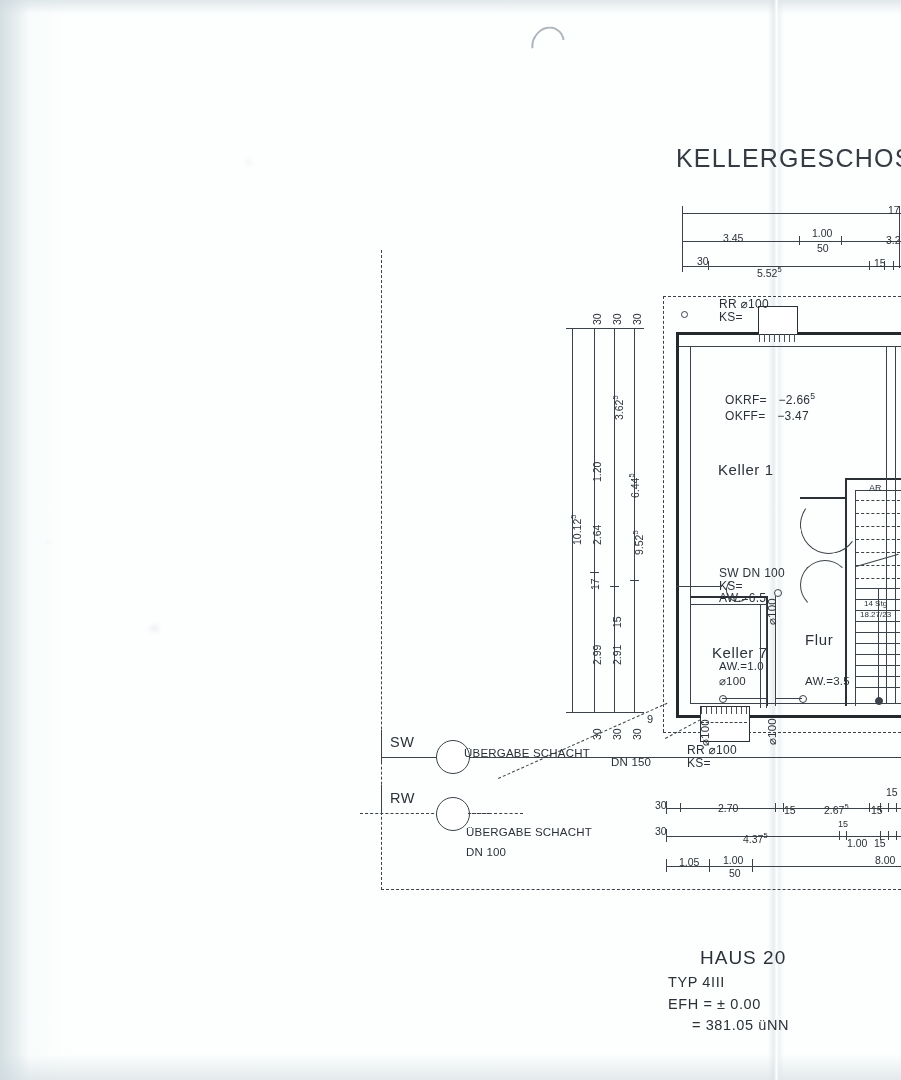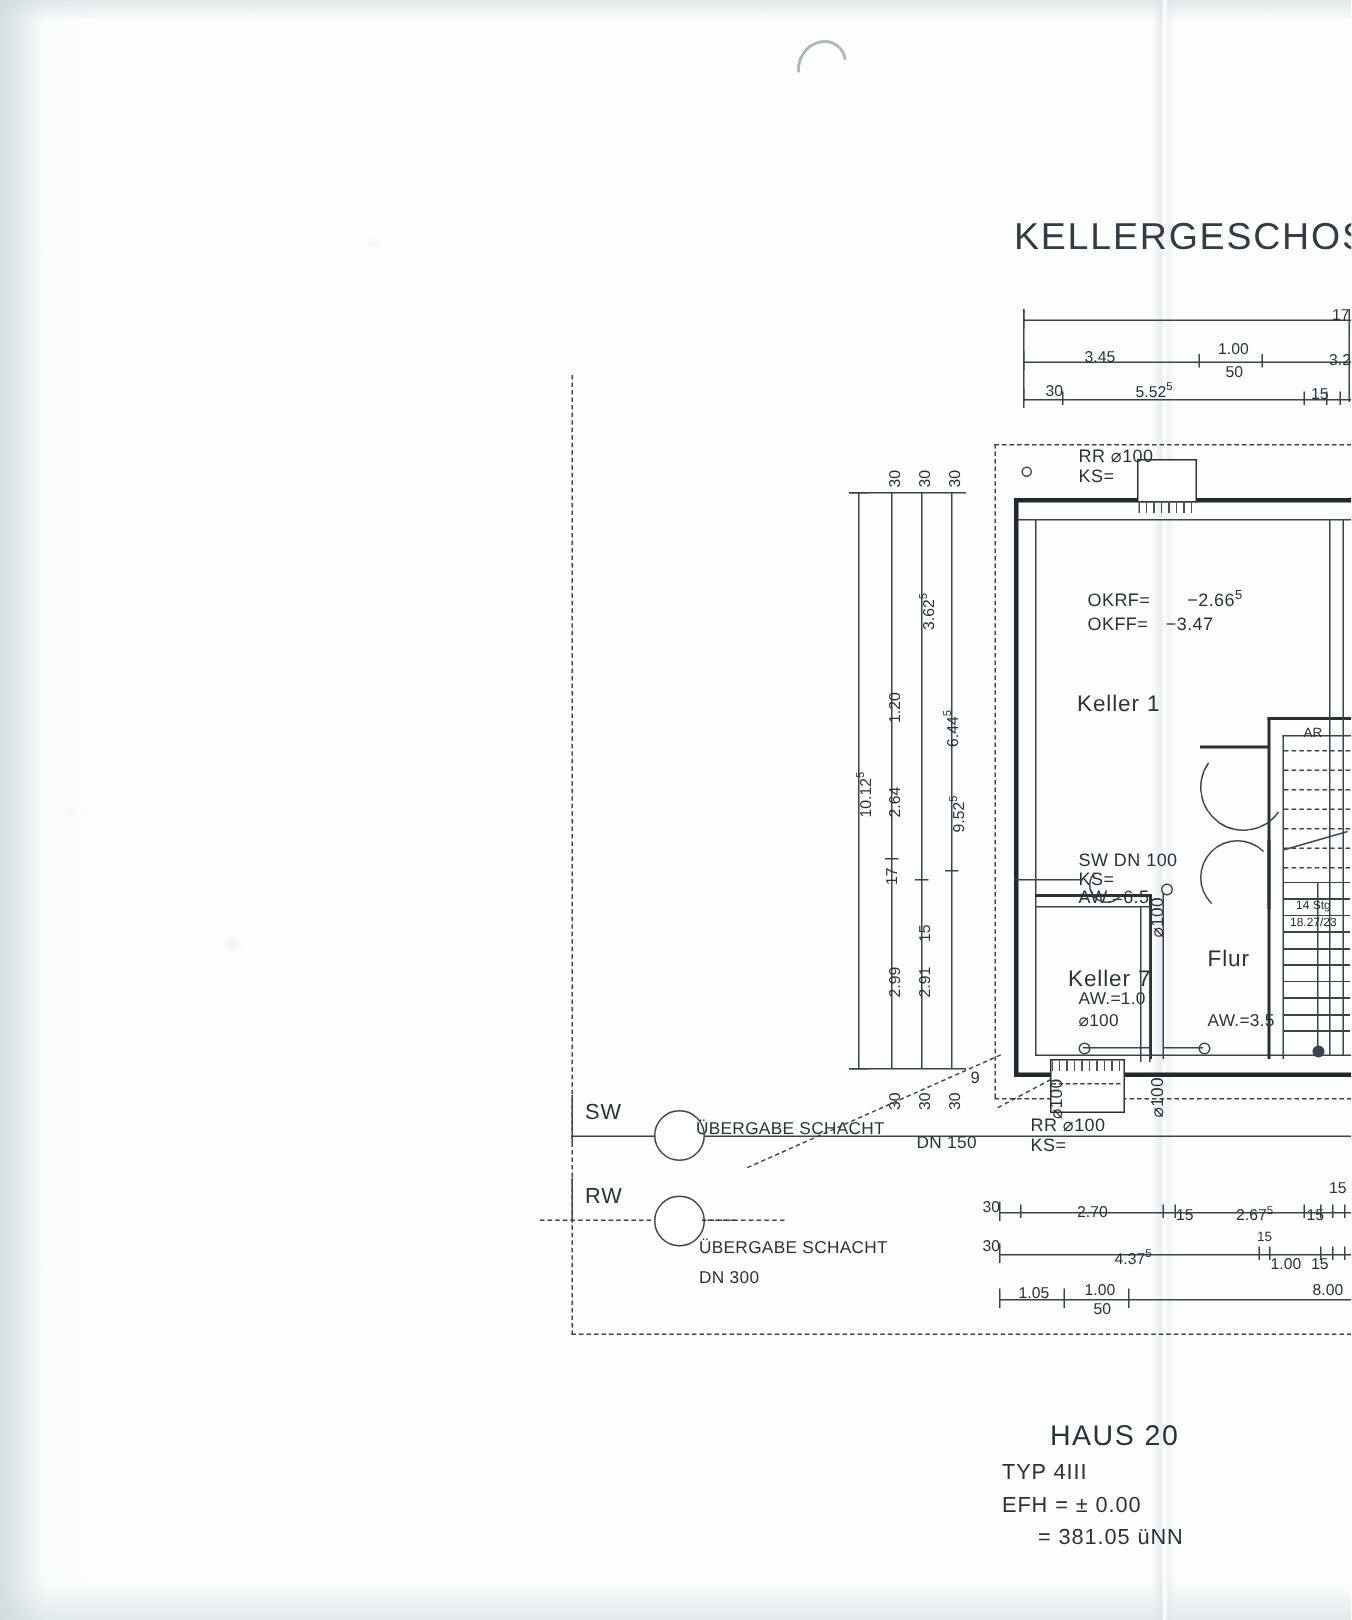--- a/index.html
+++ b/index.html
@@ -95,21 +95,21 @@
 
   <div class="ln v" style="left:682px;top:206px;height:62px;"></div>
   <div class="ln v" style="left:899px;top:206px;height:62px;"></div>
 
   <div class="txt dim" style="left:888px;top:205px;">17</div>
   <div class="txt dim" style="left:723px;top:233px;">3.45</div>
   <div class="txt dim" style="left:812px;top:228px;">1.00</div>
   <div class="txt dim" style="left:817px;top:243px;">50</div>
   <div class="txt dim" style="left:886px;top:235px;">3.2</div>
   <div class="txt dim" style="left:697px;top:256px;">30</div>
-  <div class="txt dim" style="left:757px;top:254px;"><span>5.52</span><span class="sup">5</span></div>
+  <div class="txt dim" style="left:757px;top:266px;"><span>5.52</span><span class="sup">5</span></div>
   <div class="txt dim" style="left:874px;top:258px;">15</div>
 
   <div class="chain-v" style="left:381px;top:250px;height:640px;"></div>
   <div class="chain-h" style="left:381px;top:889px;width:520px;"></div>
 
   <div class="dash-h" style="left:663px;top:296px;width:238px;"></div>
   <div class="dash-v" style="left:663px;top:296px;height:436px;"></div>
   <div class="dash-h" style="left:663px;top:732px;width:238px;"></div>
 
   <div class="ln h3" style="left:676px;top:332px;width:225px;"></div>
@@ -139,21 +139,21 @@
   <div class="wallfill" style="left:700px;top:706px;width:48px;height:34px;"></div>
   <div class="hatchv" style="left:701px;top:707px;width:46px;height:7px;"></div>
   <div class="dash-h" style="left:701px;top:722px;width:46px;"></div>
 
   <div class="txt room" style="left:718px;top:462px;">Keller 1</div>
   <div class="txt room" style="left:712px;top:645px;">Keller 7</div>
   <div class="txt room" style="left:805px;top:632px;">Flur</div>
 
   <div class="txt note-b" style="left:725px;top:392px;">
     <span>OKRF=</span>
-    <span style="margin-left:21px;">−2.66</span><span class="sup">5</span>
+    <span style="margin-left:8px;">−2.66</span><span class="sup">5</span>
   </div>
   <div class="txt note-b" style="left:725px;top:410px;">
     <span>OKFF=</span>
     <span style="margin-left:8px;">−3.47</span>
   </div>
 
   <div class="txt note-b" style="left:719px;top:298px;">RR  ⌀100</div>
   <div class="txt note-b" style="left:719px;top:311px;">KS=</div>
 
   <div class="txt note-b" style="left:719px;top:567px;">SW  DN 100</div>
@@ -240,21 +240,21 @@
   <div class="circ" style="left:436px;top:740px;width:32px;height:32px;background:#fff;"></div>
   <div class="txt note" style="left:464px;top:748px;">ÜBERGABE  SCHACHT</div>
   <div class="txt note" style="left:611px;top:757px;">DN  150</div>
 
   <div class="ln v" style="left:381px;top:785px;height:30px;"></div>
   <div class="txt blk2" style="left:390px;top:791px;">RW</div>
   <div class="dash-h" style="left:360px;top:813px;width:130px;"></div>
   <div class="circ" style="left:436px;top:797px;width:32px;height:32px;background:#fff;"></div>
   <div class="dash-h" style="left:468px;top:813px;width:55px;"></div>
   <div class="txt note" style="left:466px;top:827px;">ÜBERGABE  SCHACHT</div>
-  <div class="txt note" style="left:466px;top:847px;">DN 300</div>
+  <div class="txt note" style="left:466px;top:847px;">DN 100</div>
 
   <div class="dash-h" style="left:498px;top:778px;width:185px;transform:rotate(-24deg);transform-origin:0 0;"></div>
   <div class="dash-h" style="left:665px;top:738px;width:40px;transform:rotate(-28deg);transform-origin:0 0;"></div>
 
   <div class="ln h" style="left:666px;top:808px;width:235px;"></div>
   <div class="tick-l" style="left:666px;top:801px;"></div>
   <div class="tick" style="left:680px;top:803px;"></div>
   <div class="tick" style="left:775px;top:803px;"></div>
   <div class="tick" style="left:783px;top:803px;"></div>
   <div class="tick" style="left:869px;top:803px;"></div>

